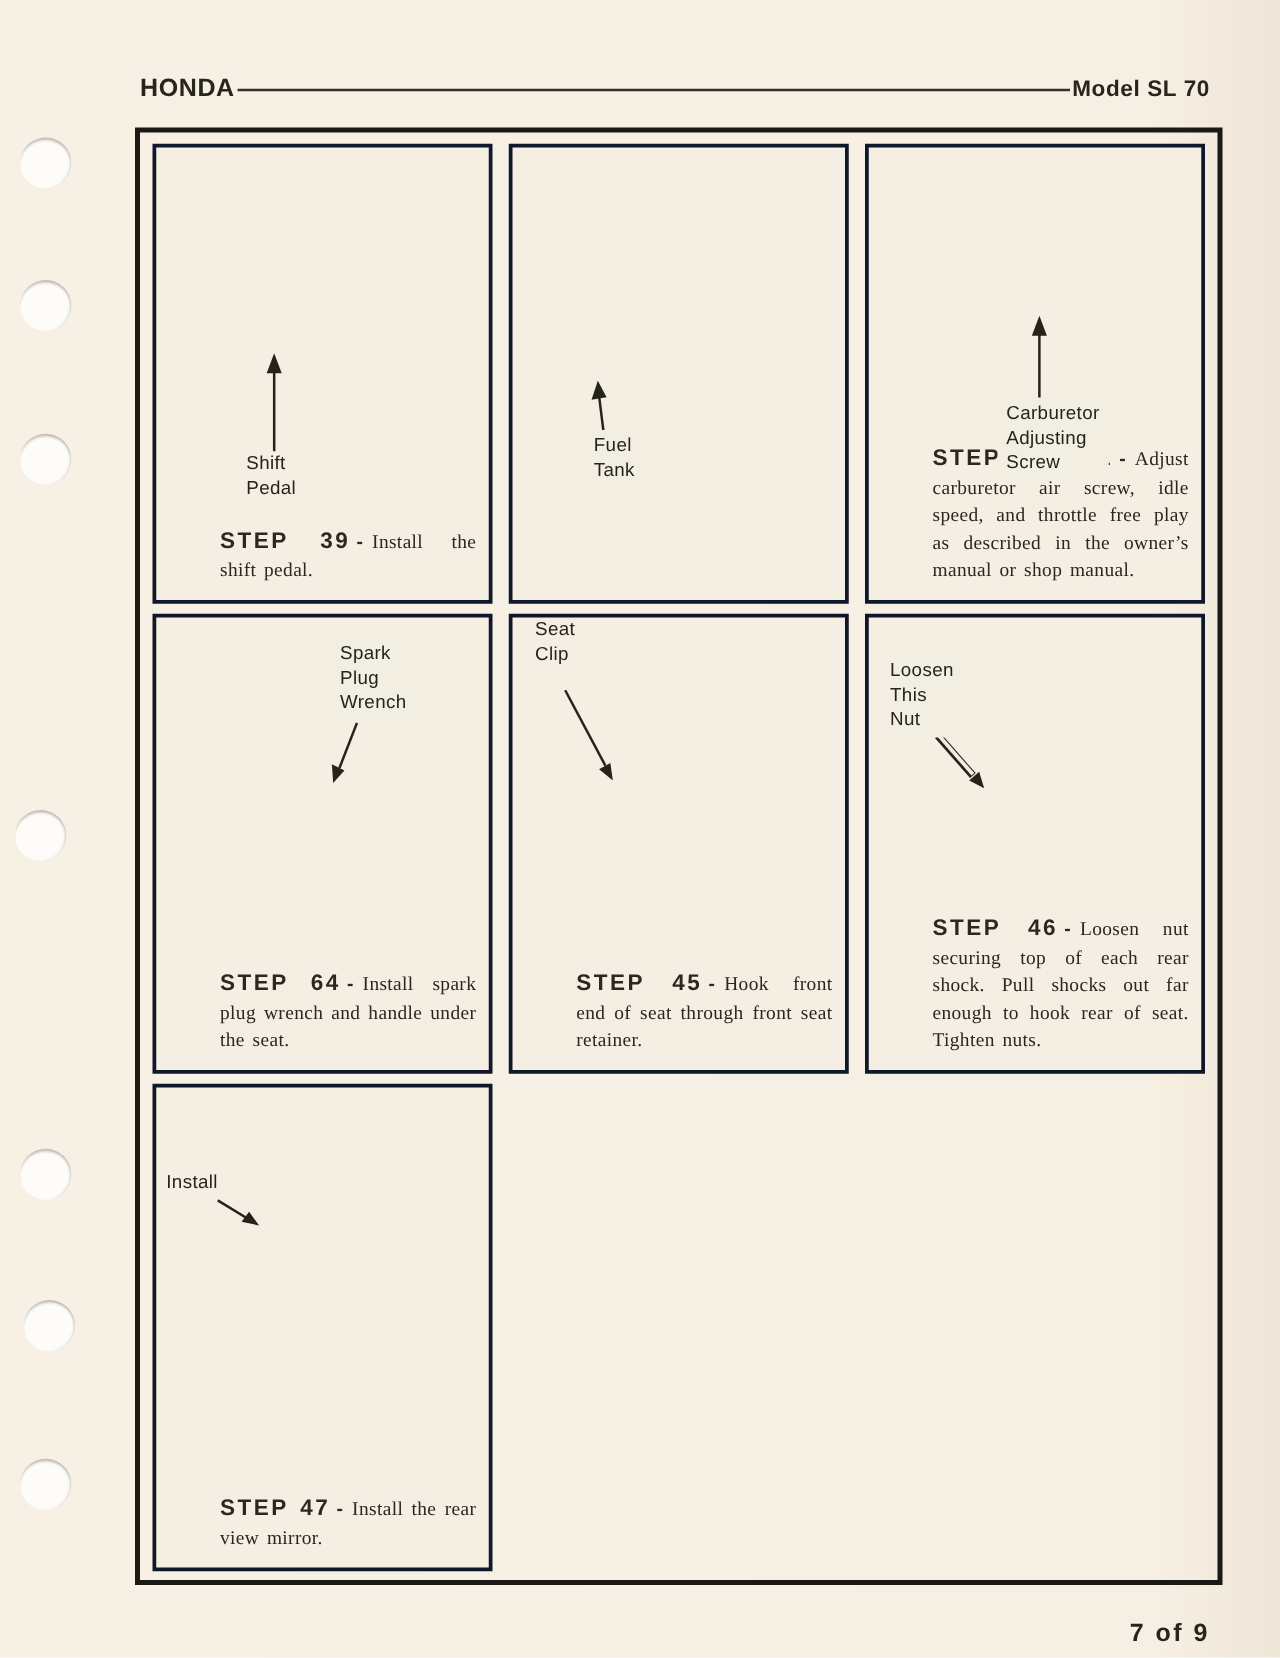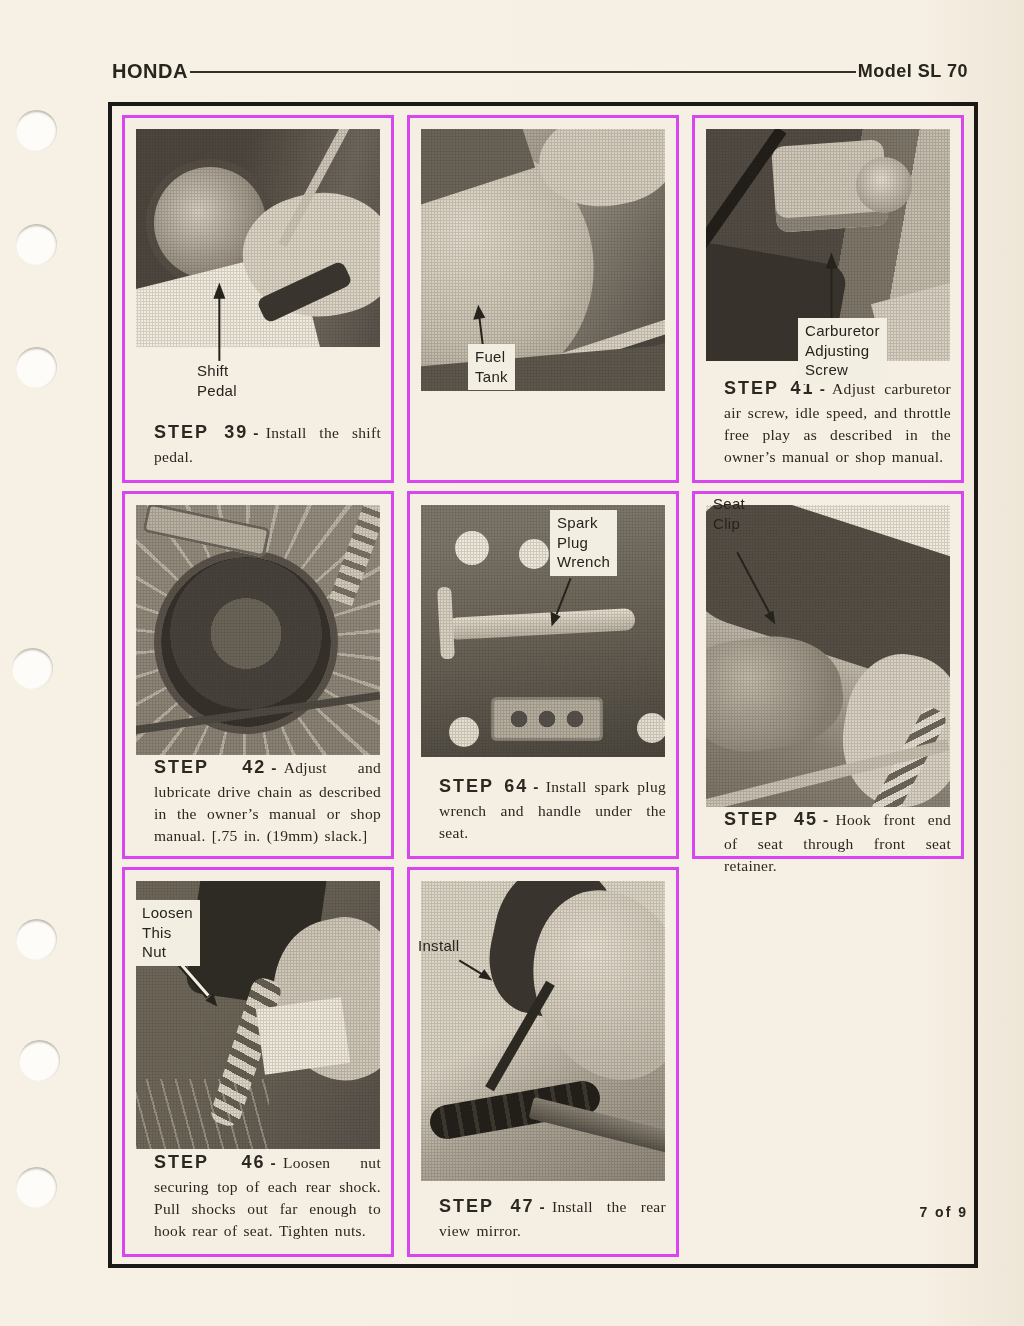--- a/index.html
+++ b/index.html
@@ -35,23 +35,23 @@
     border: 4px solid #1b1915;
     padding: 9px 10px 6px;
     display: grid;
     grid-template-columns: 1fr 1fr 1fr;
     grid-template-rows: 368px 368px 390px;
     column-gap: 13px; row-gap: 8px;
   }
 
   .panel {
     position: relative;
-    border: 3px solid #d946ef;
+    border: 3px solid #0f172a;
     background: #f5efe3;
-    display: flex; flex-direction: column;
+    display: flex; flex-direction: row;
   }
 
   .photo {
     position: relative;
     margin: 11px 11px 0;
     background: #8a8275;
     overflow: hidden;
     flex: 0 0 auto;
   }
   .photo::after { 
@@ -190,22 +190,22 @@
     font-size: 15.5px; line-height: 1.42;
     letter-spacing:.3px; word-spacing:2px;
     color:#2a2720;
     margin-left:19px;
   }
   .stepnum { font-family:"Liberation Sans", sans-serif; font-weight:700; font-size:18px; letter-spacing:2px; color:#2b2822; }
   .dash { font-family:"Liberation Sans", sans-serif; font-weight:700; margin:0 7px 0 5px; }
 
   
   .pageno {
-    position:absolute; right:56px; top:1204px;
-    font-weight:700; font-size:14px; letter-spacing:2px;
+    position:absolute; right:56px; top:1296px;
+    font-weight:700; font-size:20px; letter-spacing:2px;
   }
 </style>
 </head>
 <body>
 
 <div class="hole" style="top:110px"></div>
 <div class="hole" style="top:224px"></div>
 <div class="hole" style="top:347px"></div>
 <div class="hole" style="top:648px; left:12px"></div>
 <div class="hole" style="top:919px"></div>
@@ -265,31 +265,20 @@
       <polygon points="136,134 130,150 142,150"></polygon>
     </svg>
     <div class="callout boxed" style="left:103px; top:200px">Carburetor
 Adjusting
 Screw</div>
     <p class="caption">
       <span class="stepnum">STEP 41</span><span class="dash">-</span><span>Adjust carburetor air screw, idle speed, and throttle free play as described in the owner’s manual or shop manual.</span>
     </p>
   </section>
 
-  <section class="panel">
-    <figure class="photo p4">
-      <div class="sa"></div>
-        <div class="sb"></div>
-        <div class="sc"></div>
-        <div class="sd"></div>
-    </figure>
-    <p class="caption">
-      <span class="stepnum">STEP 42</span><span class="dash">-</span><span>Adjust and lubricate drive chain as described in the owner’s manual or shop manual. [.75 in. (19mm) slack.]</span>
-    </p>
-  </section>
 
 
   <section class="panel">
     <figure class="photo p6">
       <div class="sa"></div>
         <div class="sb"></div>
         <div class="sc"></div>
         <div class="sd"></div>
     </figure>
     <svg class="arrows" viewBox="0 0 265 362">

